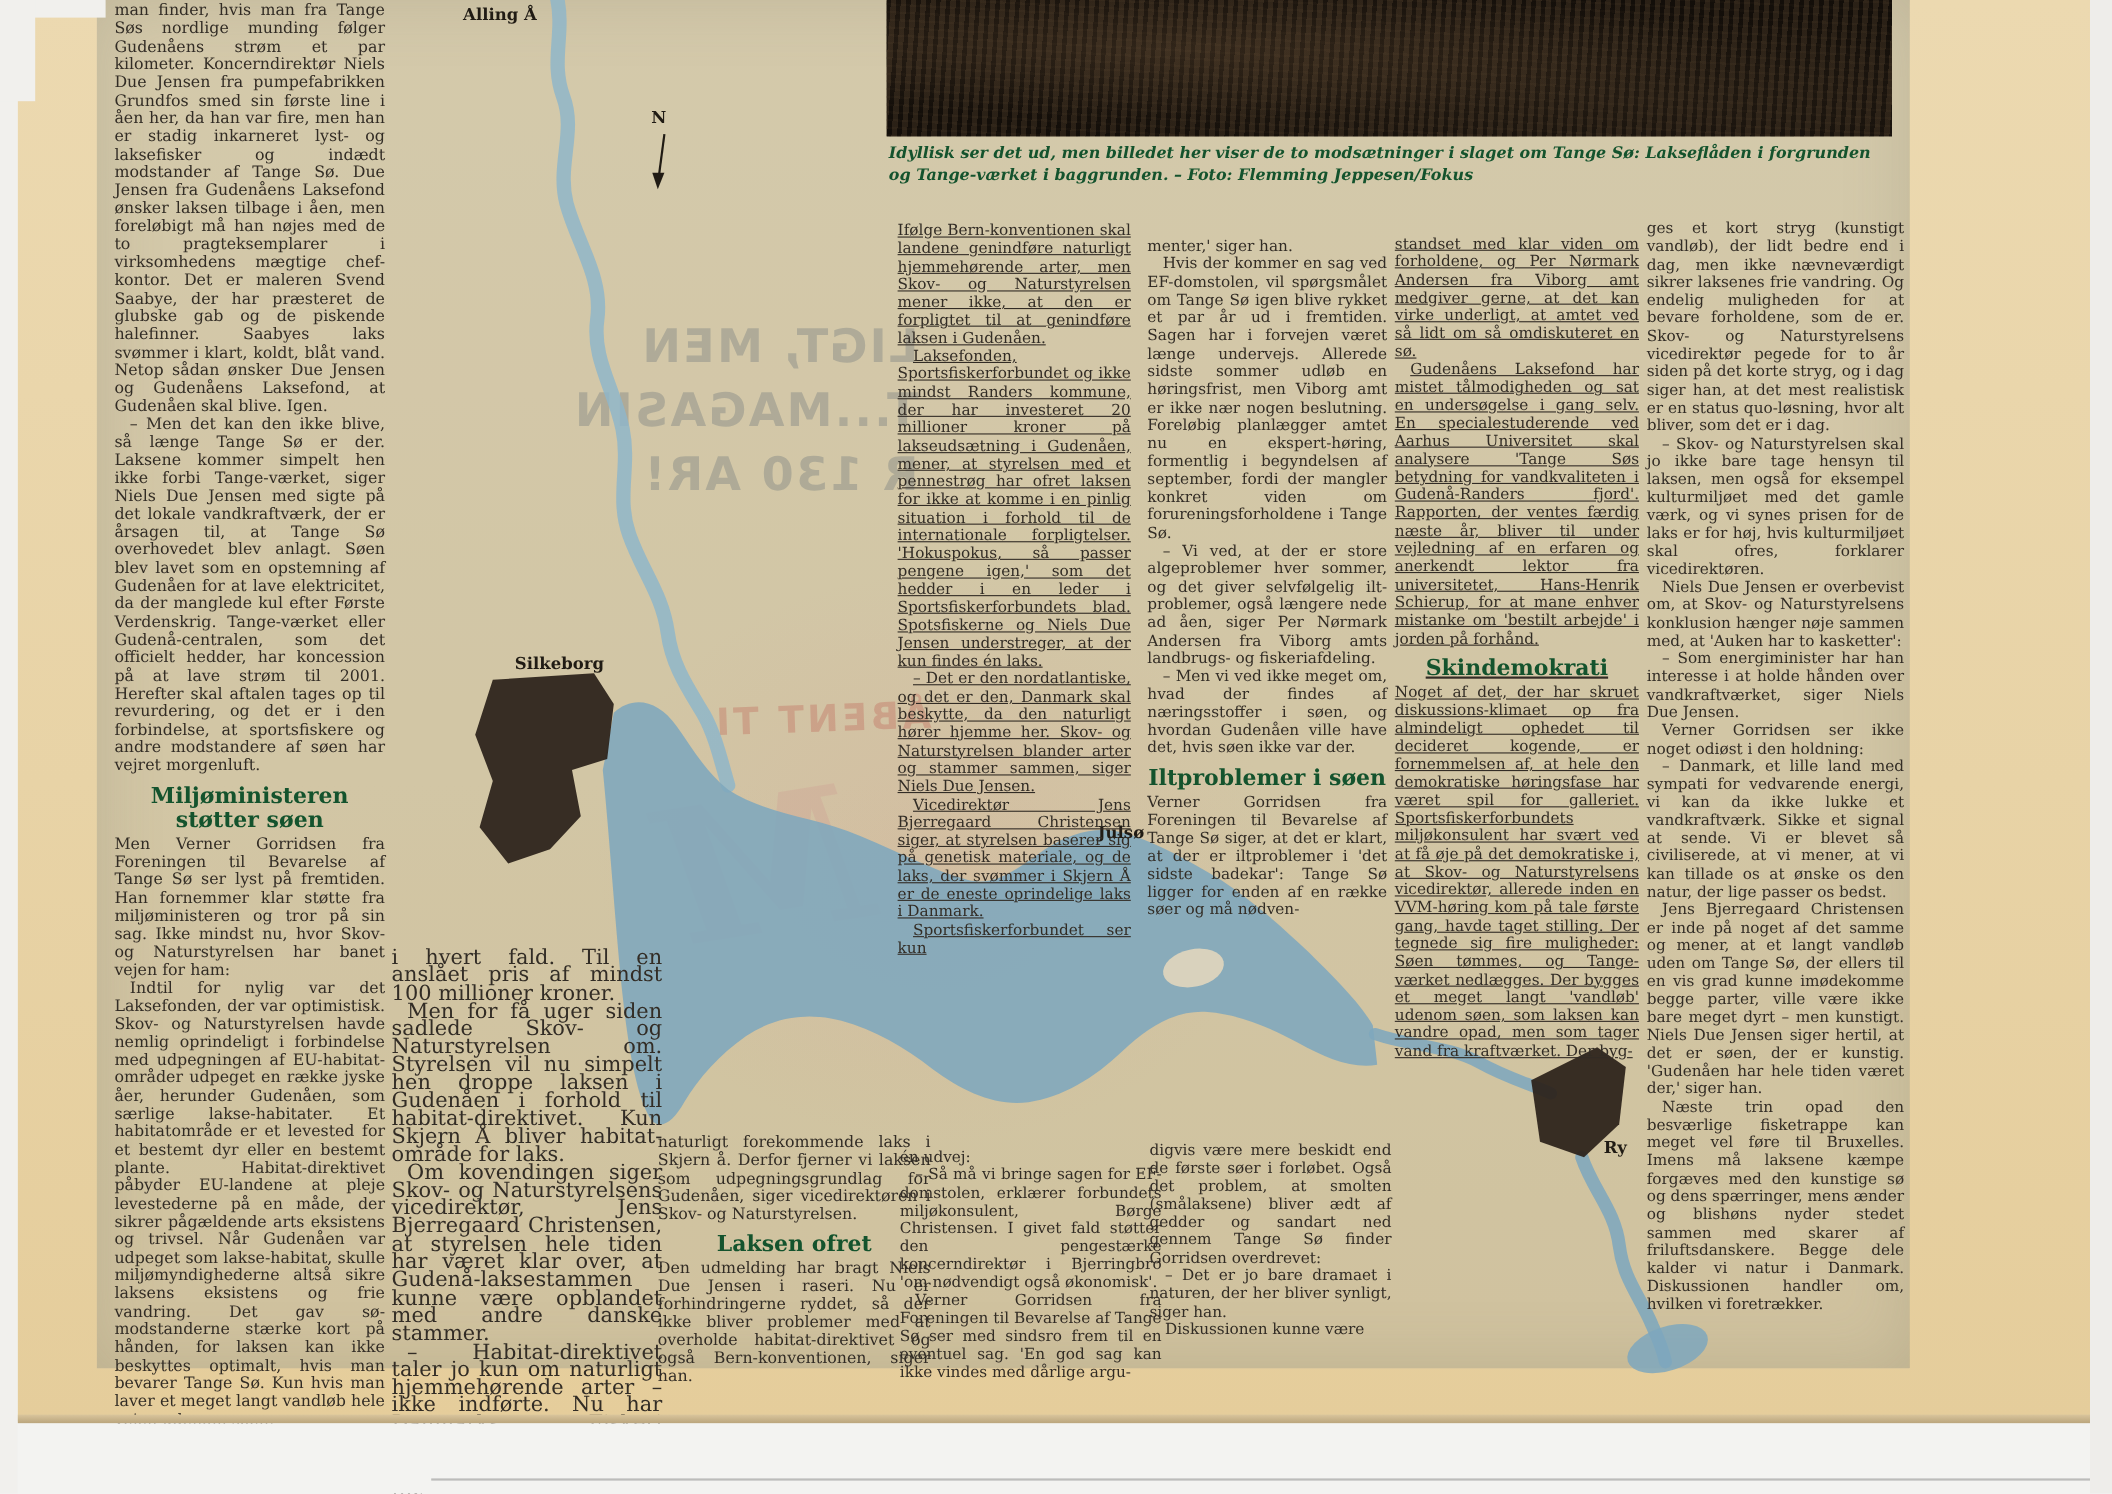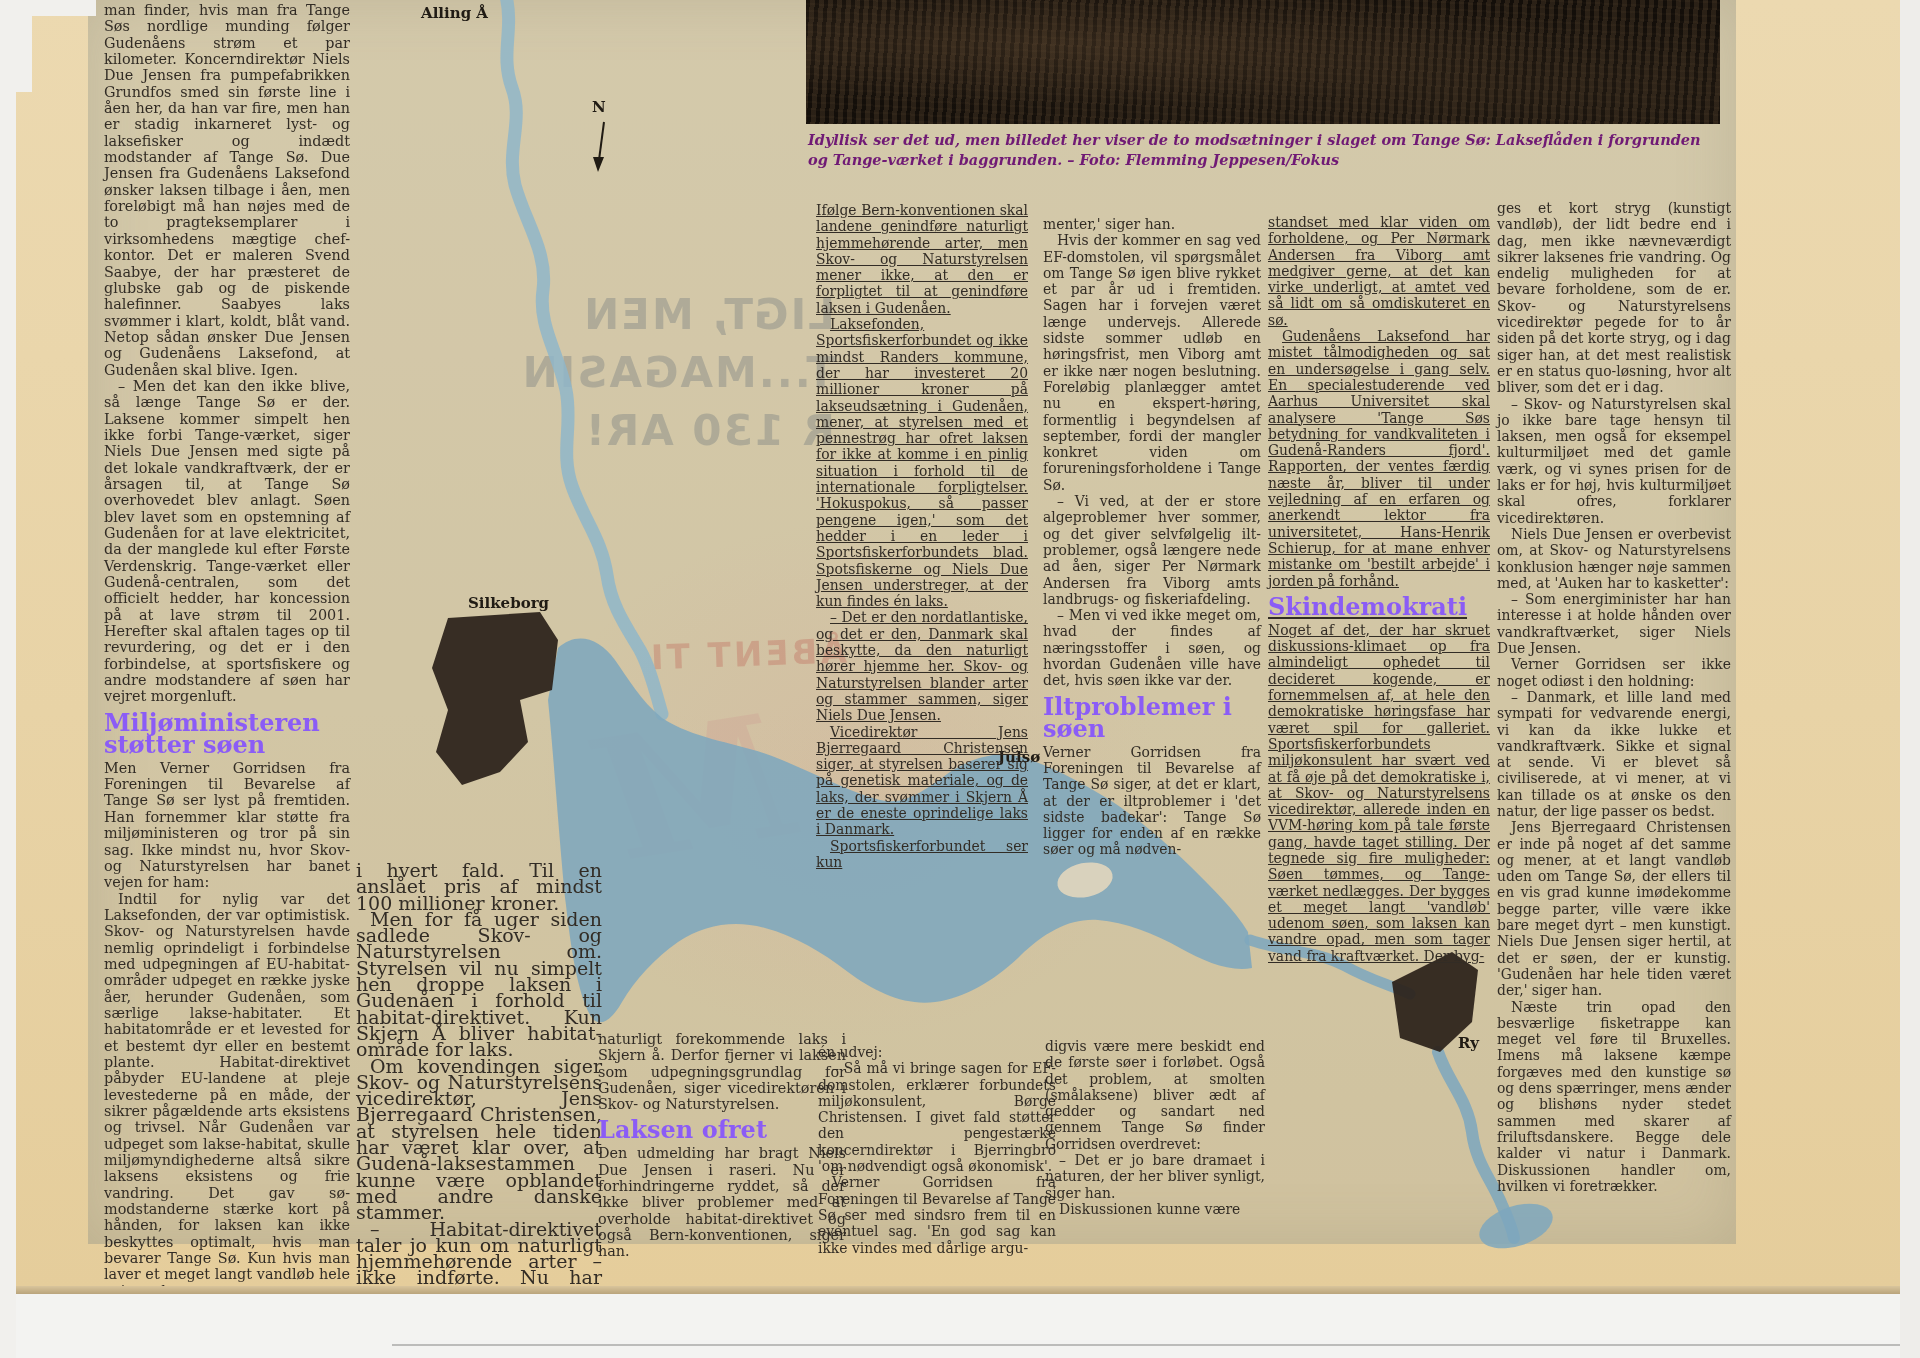--- a/index.html
+++ b/index.html
@@ -23,37 +23,37 @@
          font-size:170px;color:#cc8287;opacity:.18;}
   
   .photo{position:absolute;left:806px;top:0;width:914px;height:124px;
      background:
        radial-gradient(ellipse at 28% 35%,rgba(115,88,60,.30),rgba(0,0,0,0) 55%),
        radial-gradient(ellipse at 70% 70%,rgba(90,70,48,.22),rgba(0,0,0,0) 60%),
        repeating-linear-gradient(94deg,rgba(0,0,0,.32) 0 4px,rgba(118,94,66,.16) 4px 9px),
        repeating-linear-gradient(3deg,rgba(55,42,28,.28) 0 2px,rgba(0,0,0,0) 2px 7px),
        #1c150e;}
   .caption{position:absolute;left:808px;top:130px;width:908px;
-     font-style:italic;font-weight:bold;font-size:14.5px;line-height:19.5px;color:#701a75;}
+     font-style:italic;font-weight:bold;font-size:14.5px;line-height:19.5px;color:#14532d;}
   
   .col{position:absolute;font-size:13.9px;line-height:16.3px;text-align:justify;
        color:#322c25;}
   .col-1{left:104px;top:2px;width:246px;font-size:14.4px;line-height:16.35px;}
   .col-2{left:356px;top:862px;width:246px;font-size:19px;}
   .col-3{left:598px;top:984px;width:248px;font-size:14.4px;margin-top:47px;}
   .col-4a{left:816px;top:202px;width:212px;text-decoration:underline;}
   .col-4b{left:818px;top:1044px;width:238px;}
   .col-5a{left:1043px;top:216px;width:218px;}
   .col-5b{left:1045px;top:1038px;width:220px;}
   .col-6{left:1268px;top:214px;width:222px;text-decoration:underline;}
   .col-7{left:1497px;top:200px;width:234px;}
   .para{margin:0;}
   .para.indent{text-indent:14px;}
-  .colhead{font-size:24px;line-height:22px;font-weight:bold;margin:7px 0 4px 0;
-           color:#8b5cf6;text-align:left;}
+  .colhead{font-size:20px;line-height:22px;font-weight:bold;margin:7px 0 4px 0;
+           color:#14532d;text-align:center;}
   
   .map{position:absolute;left:0;top:0;pointer-events:none;}
   .map-label{font-family:"DejaVu Serif","Liberation Serif",serif;font-weight:bold;
              font-size:15px;fill:#201b14;}
   
   .scan-left{position:absolute;left:0;top:0;width:16px;height:1358px;background:#f1f0ed;}
   .scan-right{position:absolute;left:1900px;top:0;width:20px;height:1358px;background:#eeedea;}
   .corner-a{position:absolute;left:0;top:0;width:96px;height:16px;background:#f1f0ed;}
   .corner-b{position:absolute;left:0;top:0;width:32px;height:92px;background:#f1f0ed;}
   .paper-edge{position:absolute;left:16px;top:1286px;width:1884px;height:8px;

